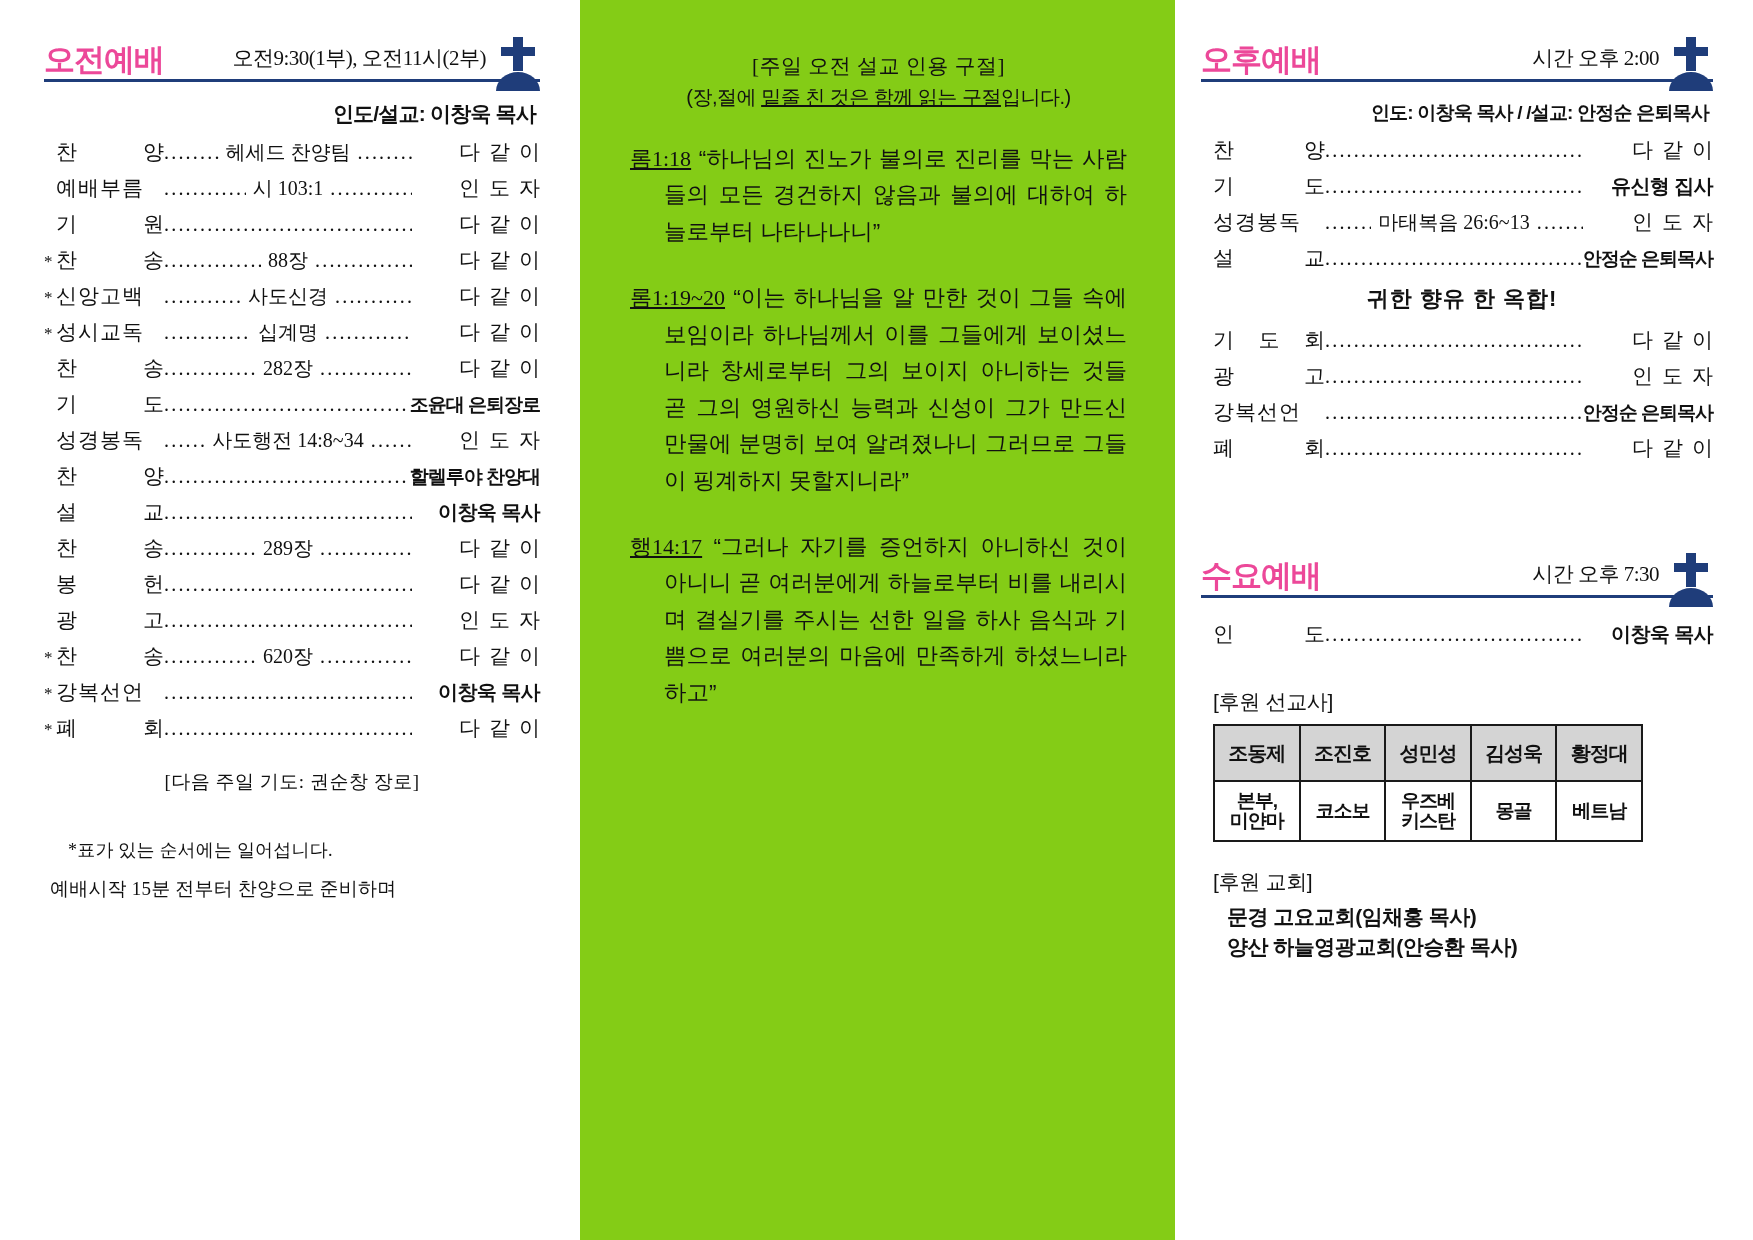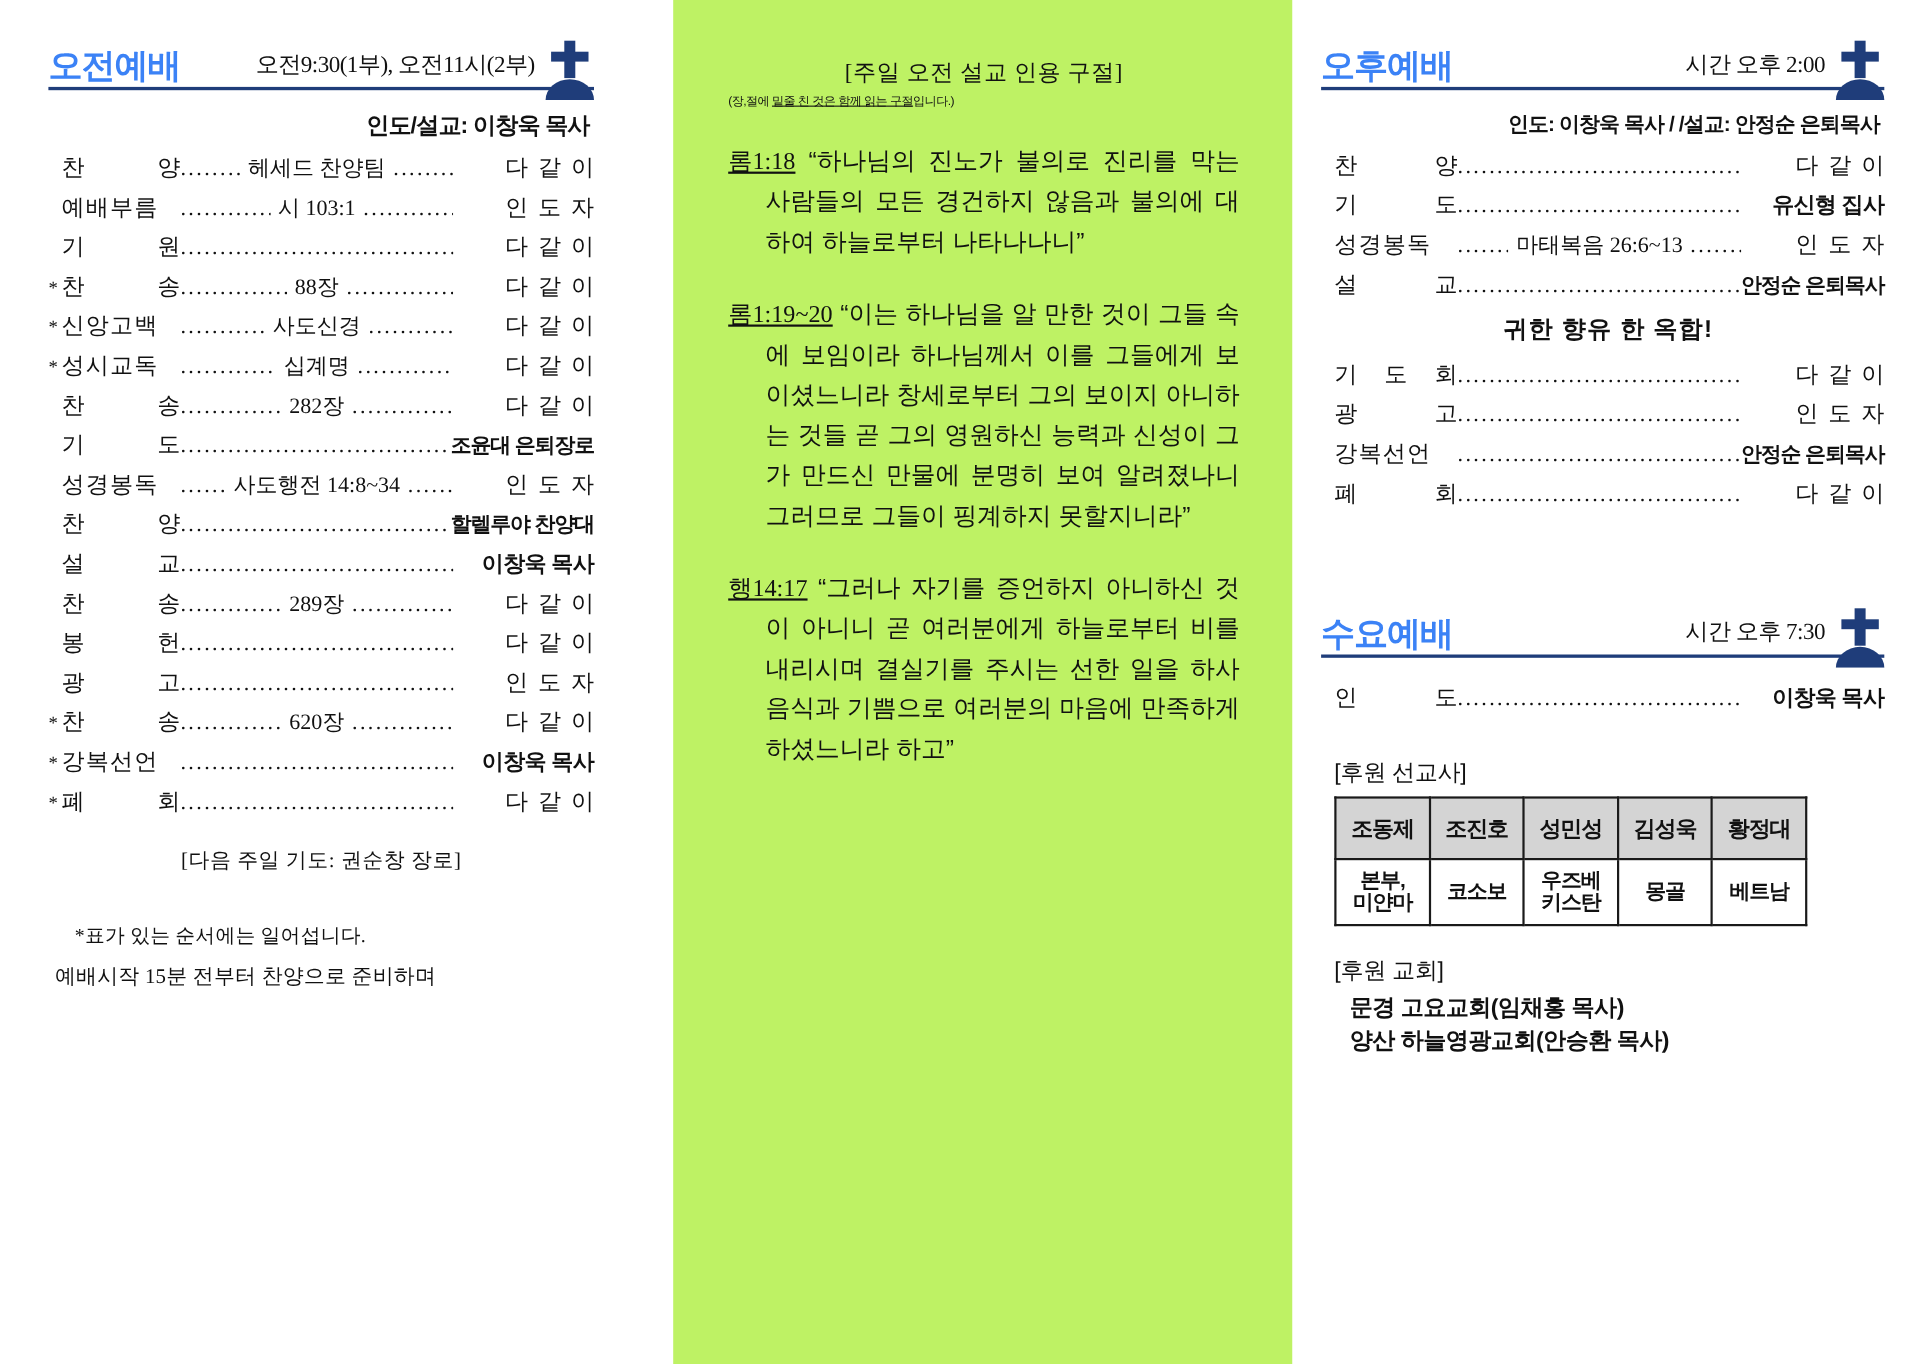--- a/index.html
+++ b/index.html
@@ -20,23 +20,22 @@
   
   .col-left {
     width: 580px;
     height: 100%;
     padding: 44px 40px 0 44px;
     background: #ffffff;
   }
   .col-mid {
     width: 595px;
     height: 100%;
-    background: #bef264;
+    background: #84cc16;
     padding: 52px 48px 0 50px;
-    margin-left: 32px;
   }
   .col-right {
     width: 578px;
     height: 100%;
     padding: 44px 40px 0 26px;
     background: #ffffff;
   }
 
   
   .svc-head {
@@ -44,21 +43,21 @@
     display: flex;
     align-items: flex-end;
     padding-bottom: 4px;
     border-bottom: 3px solid #1f3d7a;
     padding-right: 54px;
   }
   .svc-title {
     font-family: "Liberation Sans", "DejaVu Sans", sans-serif;
     font-weight: bold;
     font-size: 31px;
-    color: #3b82f6;
+    color: #ec4899;
     letter-spacing: -1px;
     line-height: 1;
   }
   .svc-time {
     margin-left: auto;
     font-size: 21px;
     font-weight: normal;
     color: #111;
     letter-spacing: -0.5px;
     padding-bottom: 3px;
@@ -173,23 +172,23 @@
   .notes .star-note { font-size: 18px; margin-left: 24px; }
   .notes .p2 { margin-top: 12px; margin-left: 6px; }
 
   
   .mid-head {
     text-align: center;
     font-size: 21px;
     letter-spacing: 0.5px;
   }
   .mid-sub {
-    text-align: left;
-    font-family: "Liberation Sans", "DejaVu Sans", sans-serif;
-    font-size: 11px;
+    text-align: center;
+    font-family: "Liberation Sans", "DejaVu Sans", sans-serif;
+    font-size: 20px;
     margin-top: 4px;
     letter-spacing: -0.5px;
   }
   .mid-sub u { text-decoration: underline; }
   .verse {
     margin-top: 30px;
     font-family: "Liberation Sans", "DejaVu Sans", sans-serif;
     font-size: 22.5px;
     line-height: 1.62;
     text-align: justify;

